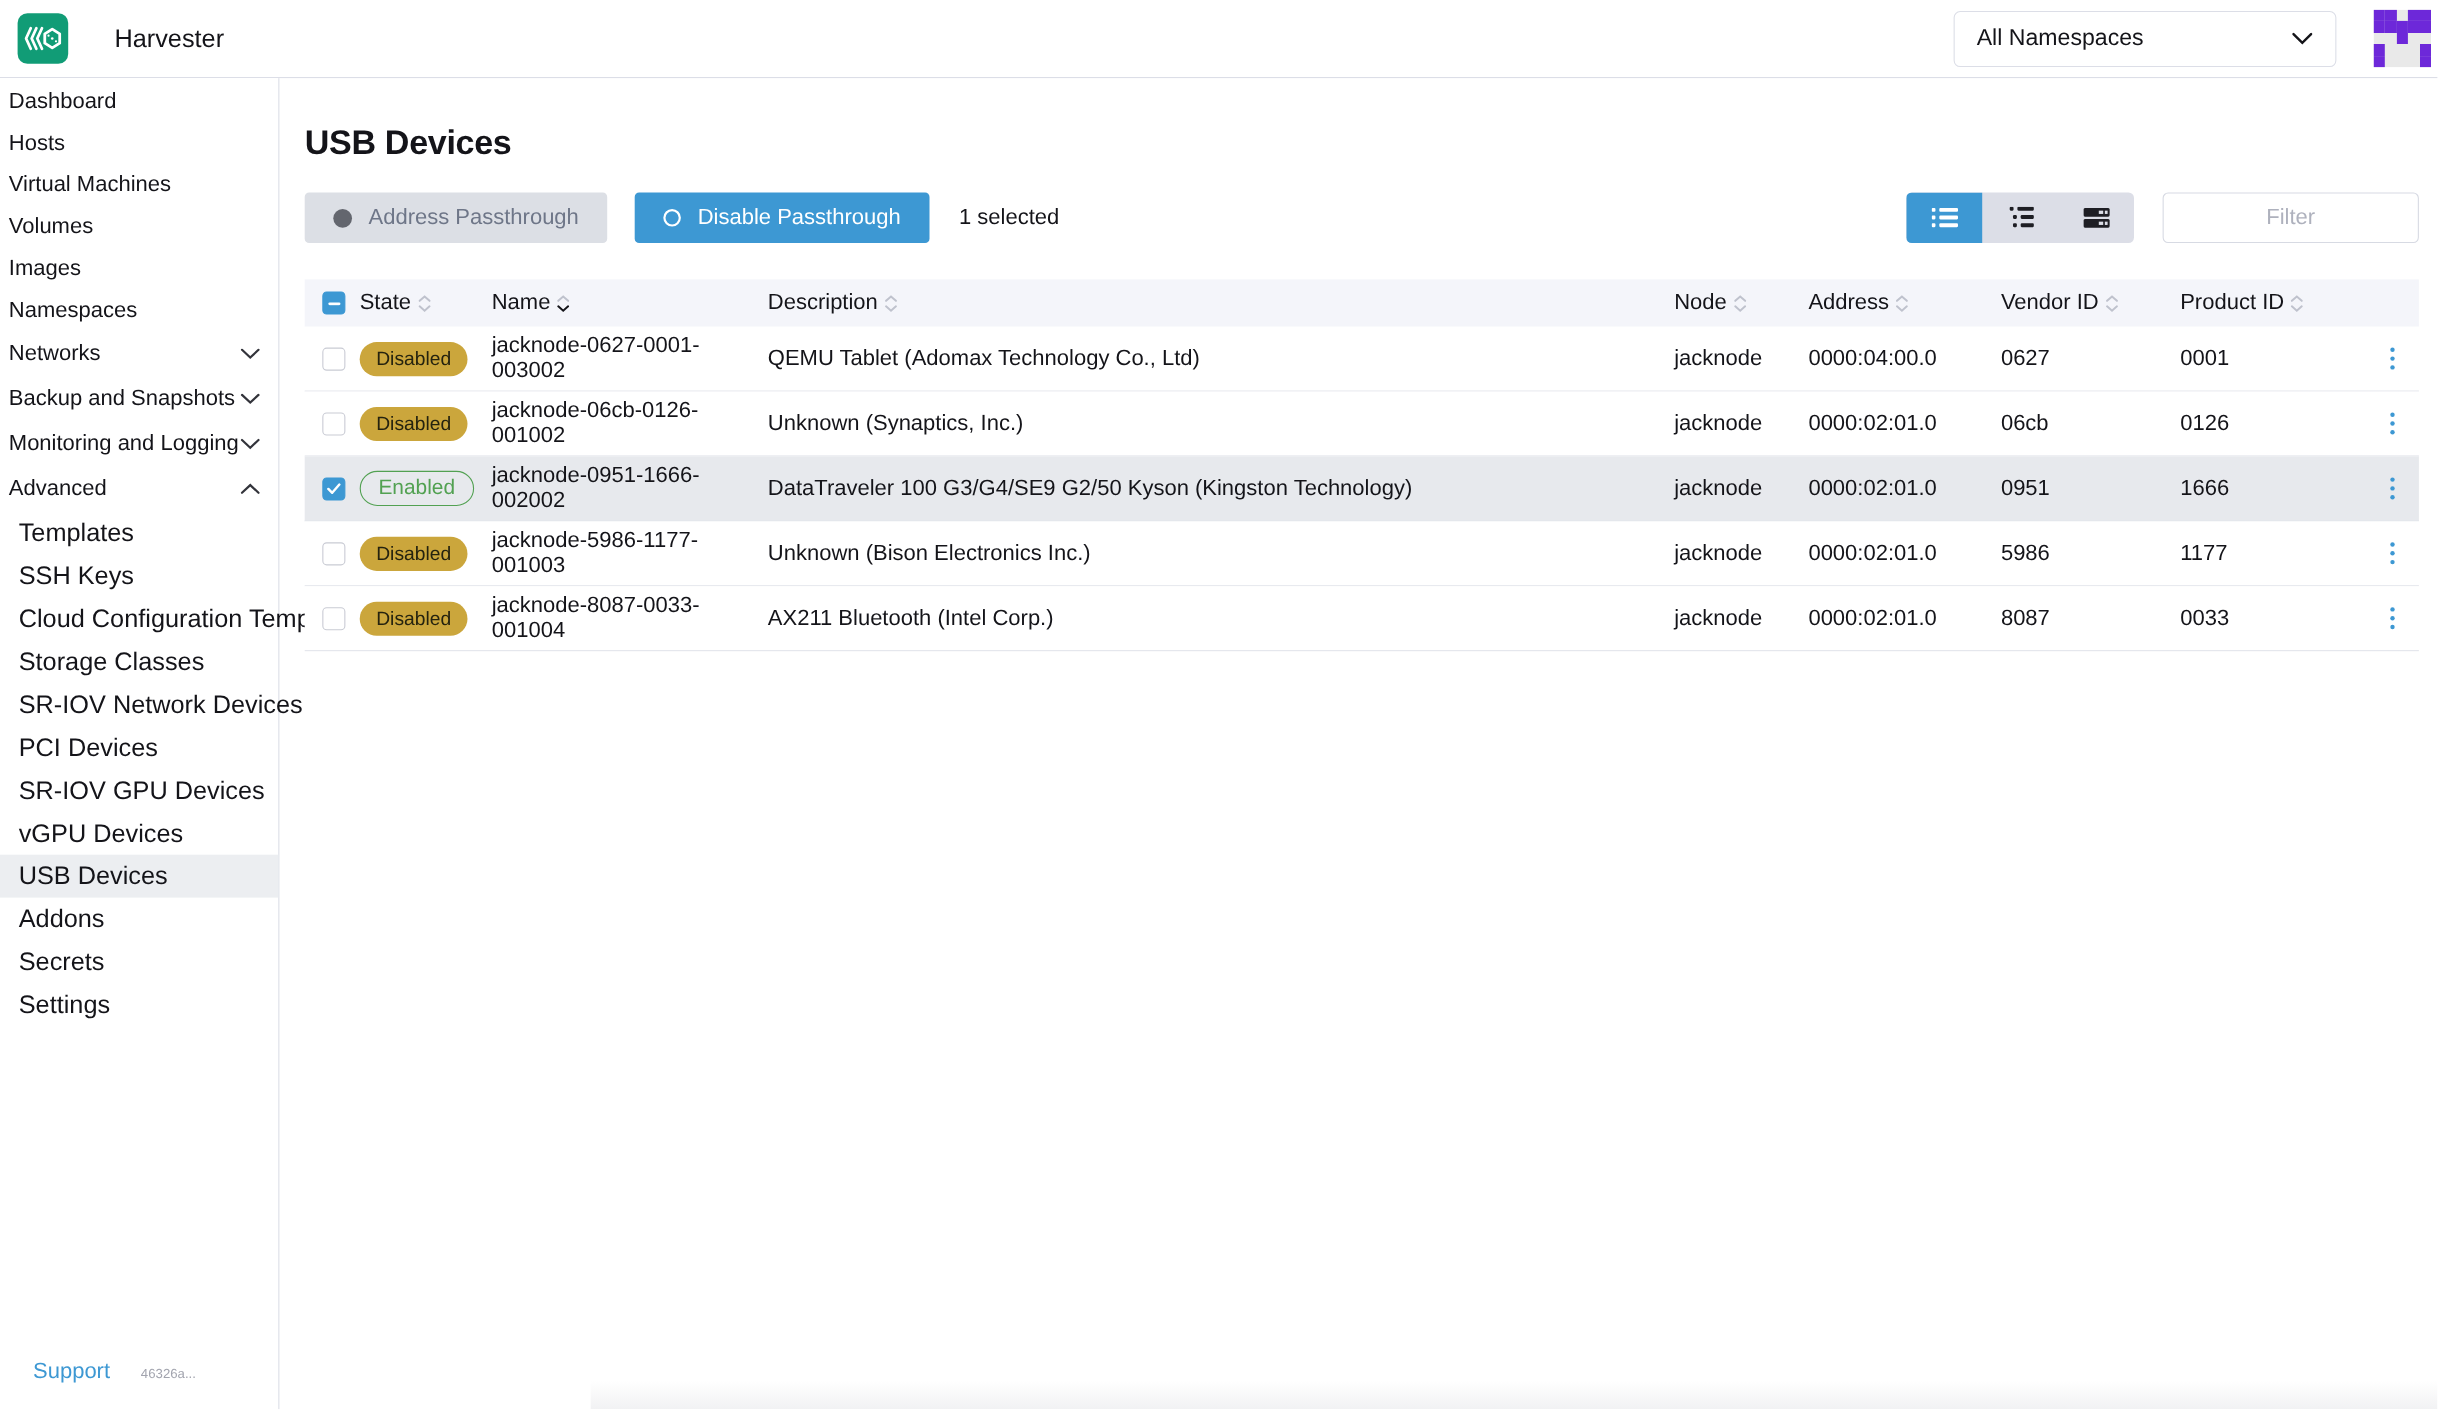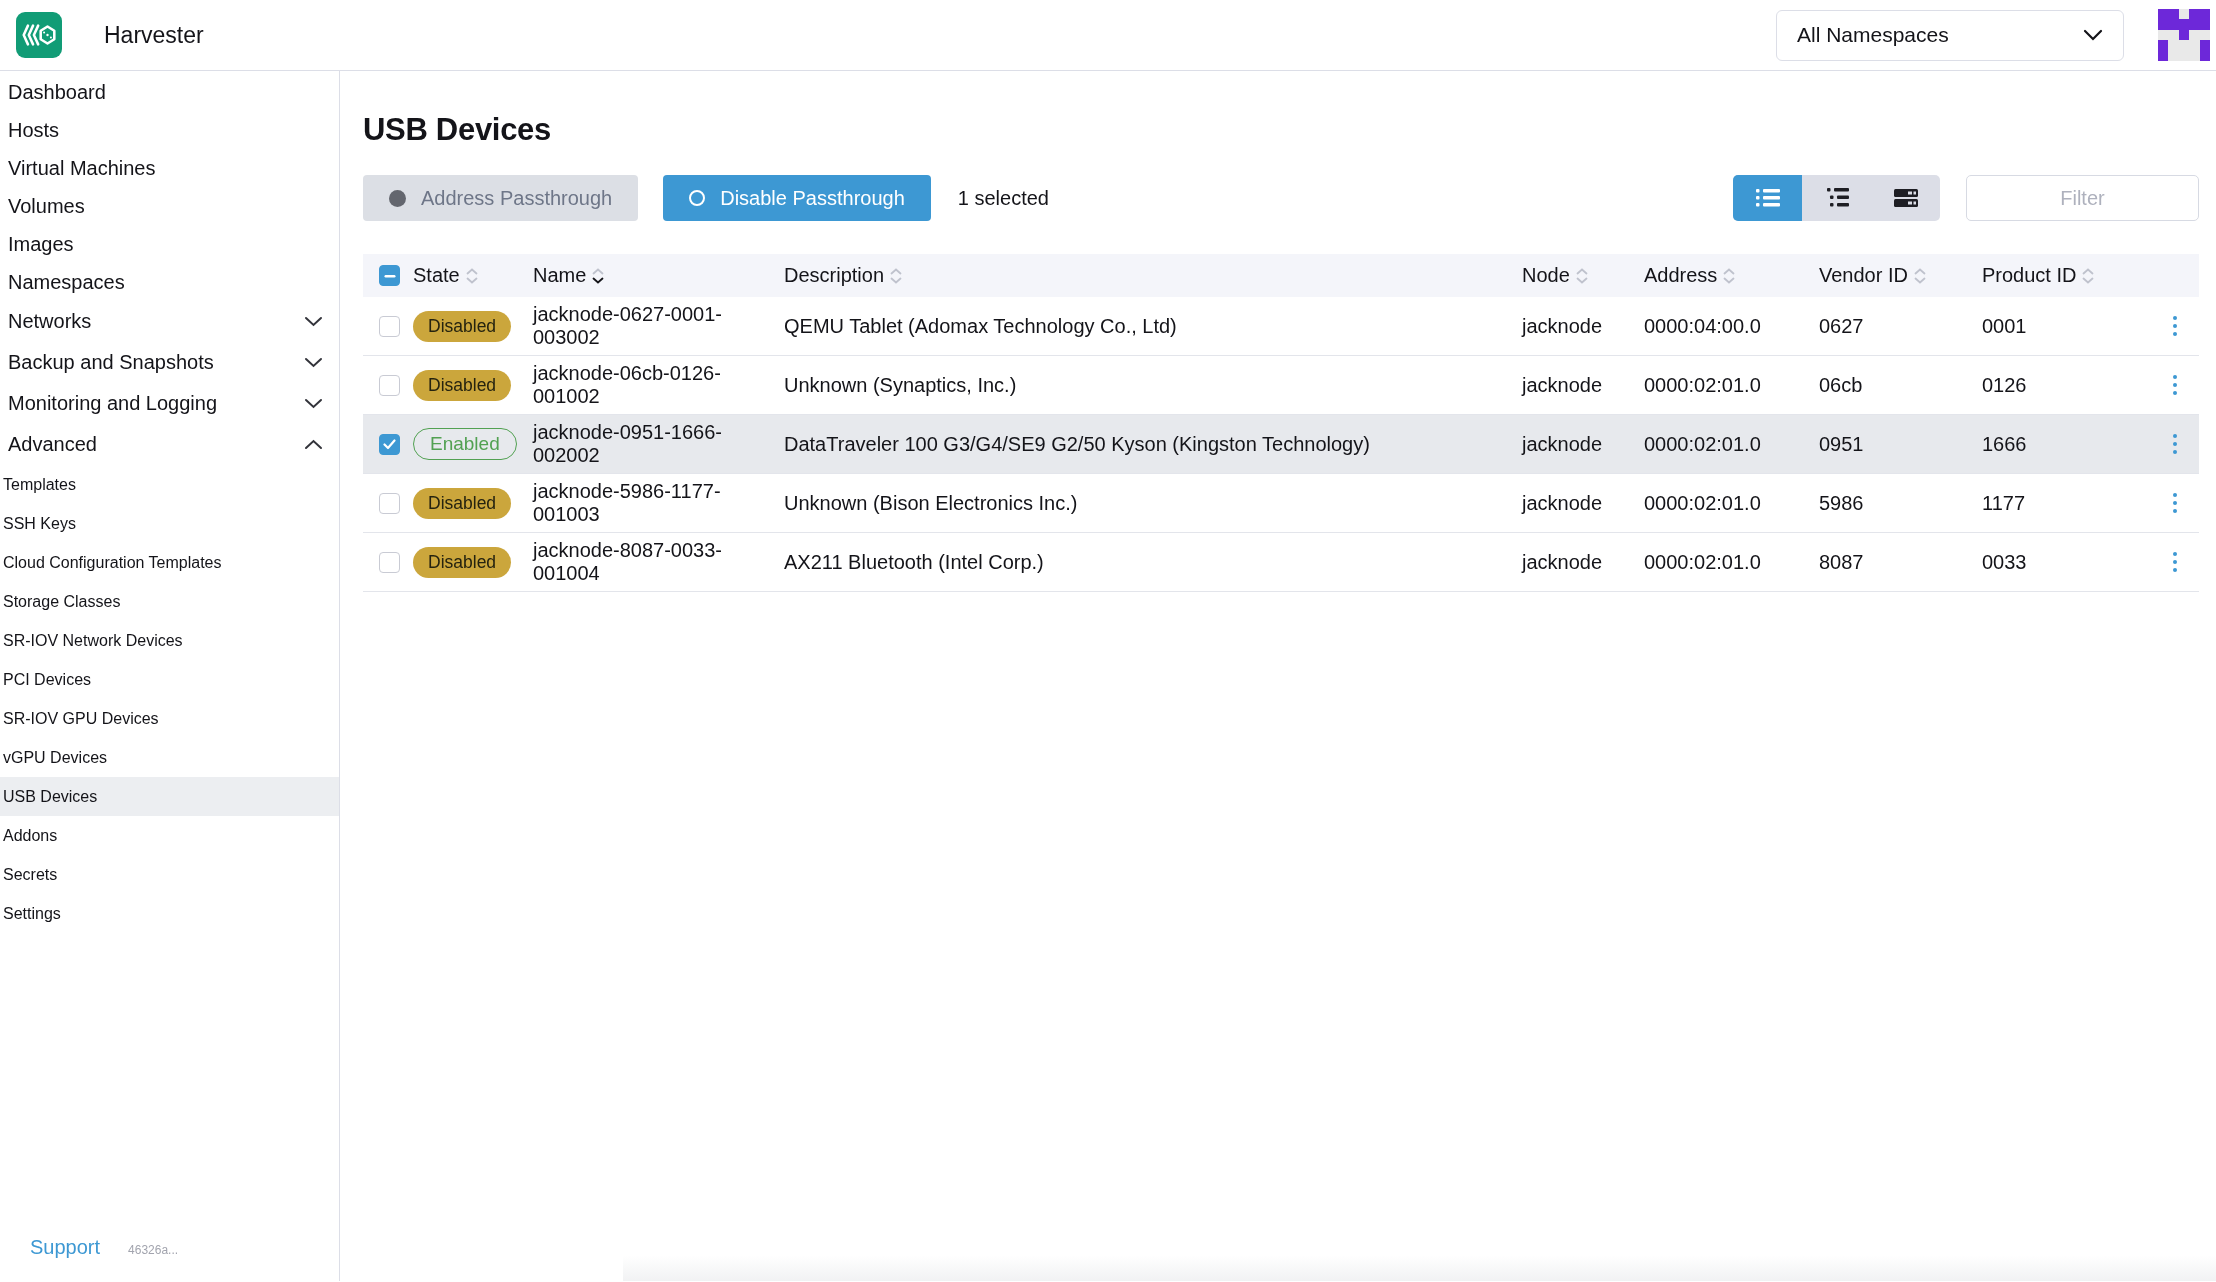--- a/index.html
+++ b/index.html
@@ -48,37 +48,37 @@
     grid-template-columns: repeat(5,1fr);
     grid-template-rows: repeat(5,1fr);
   }
   .identicon .px-on { background: var(--identicon-purple); }
 
   
   .app { display: flex; height: 1210px; }
 
   
   .sidebar {
-    width: 340px; flex: none;
+    width: 254px; flex: none;
     border-right: 1px solid var(--border-gray);
     display: flex; flex-direction: column;
     padding-top: 2px;
     background: #fff;
   }
   .side-item {
     height: 38px;
     display: flex; align-items: center;
     padding: 0 16px 0 8px;
     font-size: 20px;
     cursor: pointer;
     white-space: nowrap;
   }
   .side-item.group { height: 41px; }
   .side-item .grow { flex: 1; }
-  .side-item.sub { height: 39px; padding-left: 3px; font-size: 16px; }
+  .side-item.sub { height: 39px; padding-left: 17px; font-size: 23px; }
   .side-item.active { background: #ECEEF1; }
   .side-footer {
     margin-top: auto;
     padding: 0 8px 22px 30px;
     display: flex; align-items: baseline; gap: 28px;
   }
   .support-link { color: var(--accent-blue); font-size: 20px; cursor: pointer; }
   .version-text { color: #A2A4AE; font-size: 12px; }
 
   

